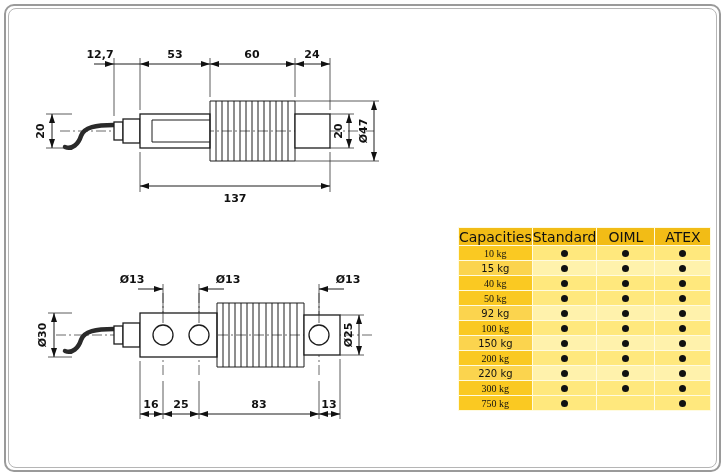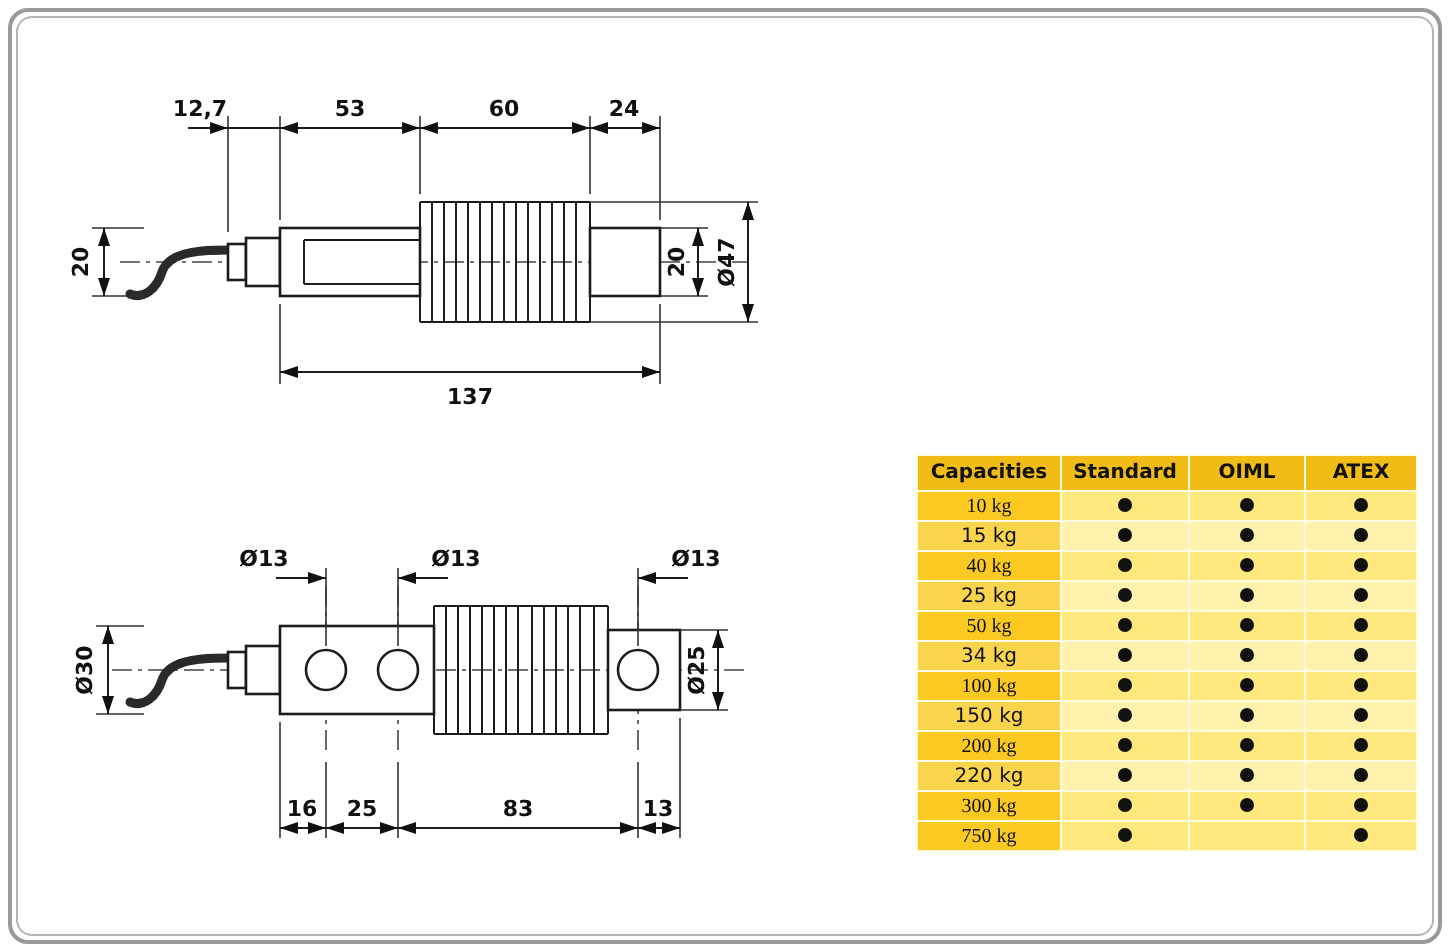--- a/index.html
+++ b/index.html
@@ -26,21 +26,21 @@
   .cap-table{
     position:absolute;left:458px;top:227px;
     border-collapse:collapse;table-layout:fixed;
     border:1px solid var(--table-border,#C9A227);
     font-size:10px;color:#111;
   }
   .cap-table th,.cap-table td{
     border:1px solid #fffbe0;text-align:center;padding:0;
     overflow:hidden;white-space:nowrap;
   }
-  .cap-table th{background:var(--header-bg);height:17px;font-weight:bold;font-size:10px;}
+  .cap-table th{background:var(--header-bg);height:17px;font-weight:normal;font-size:14px;}
   .cap-table td{height:14px;}
   tr.even td.cap{background:var(--cap-even);font-family:Liberation Serif, serif;}
   tr.odd  td.cap{background:var(--cap-odd);}
   tr.even td.val{background:var(--row-even);}
   tr.odd  td.val{background:var(--row-odd);}
   .dot{display:inline-block;width:7px;height:7px;border-radius:50%;background:var(--dot,#111);vertical-align:middle;}
 </style>
 </head>
 <body>
 
@@ -219,34 +219,28 @@
     <td class="val"><span class="dot"></span></td>
     <td class="val"><span class="dot"></span></td>
     <td class="val"><span class="dot"></span></td>
   </tr>
       <tr class="even">
     <td class="cap">40 kg</td>
     <td class="val"><span class="dot"></span></td>
     <td class="val"><span class="dot"></span></td>
     <td class="val"><span class="dot"></span></td>
   </tr>
-      <tr class="odd">
-    <td class="cap">25 kg</td>
-    <td class="val"><span class="dot"></span></td>
-    <td class="val"><span class="dot"></span></td>
-    <td class="val"><span class="dot"></span></td>
-  </tr>
       <tr class="even">
     <td class="cap">50 kg</td>
     <td class="val"><span class="dot"></span></td>
     <td class="val"><span class="dot"></span></td>
     <td class="val"><span class="dot"></span></td>
   </tr>
       <tr class="odd">
-    <td class="cap">34 kg</td>
+    <td class="cap">92 kg</td>
     <td class="val"><span class="dot"></span></td>
     <td class="val"><span class="dot"></span></td>
     <td class="val"><span class="dot"></span></td>
   </tr>
       <tr class="even">
     <td class="cap">100 kg</td>
     <td class="val"><span class="dot"></span></td>
     <td class="val"><span class="dot"></span></td>
     <td class="val"><span class="dot"></span></td>
   </tr>

